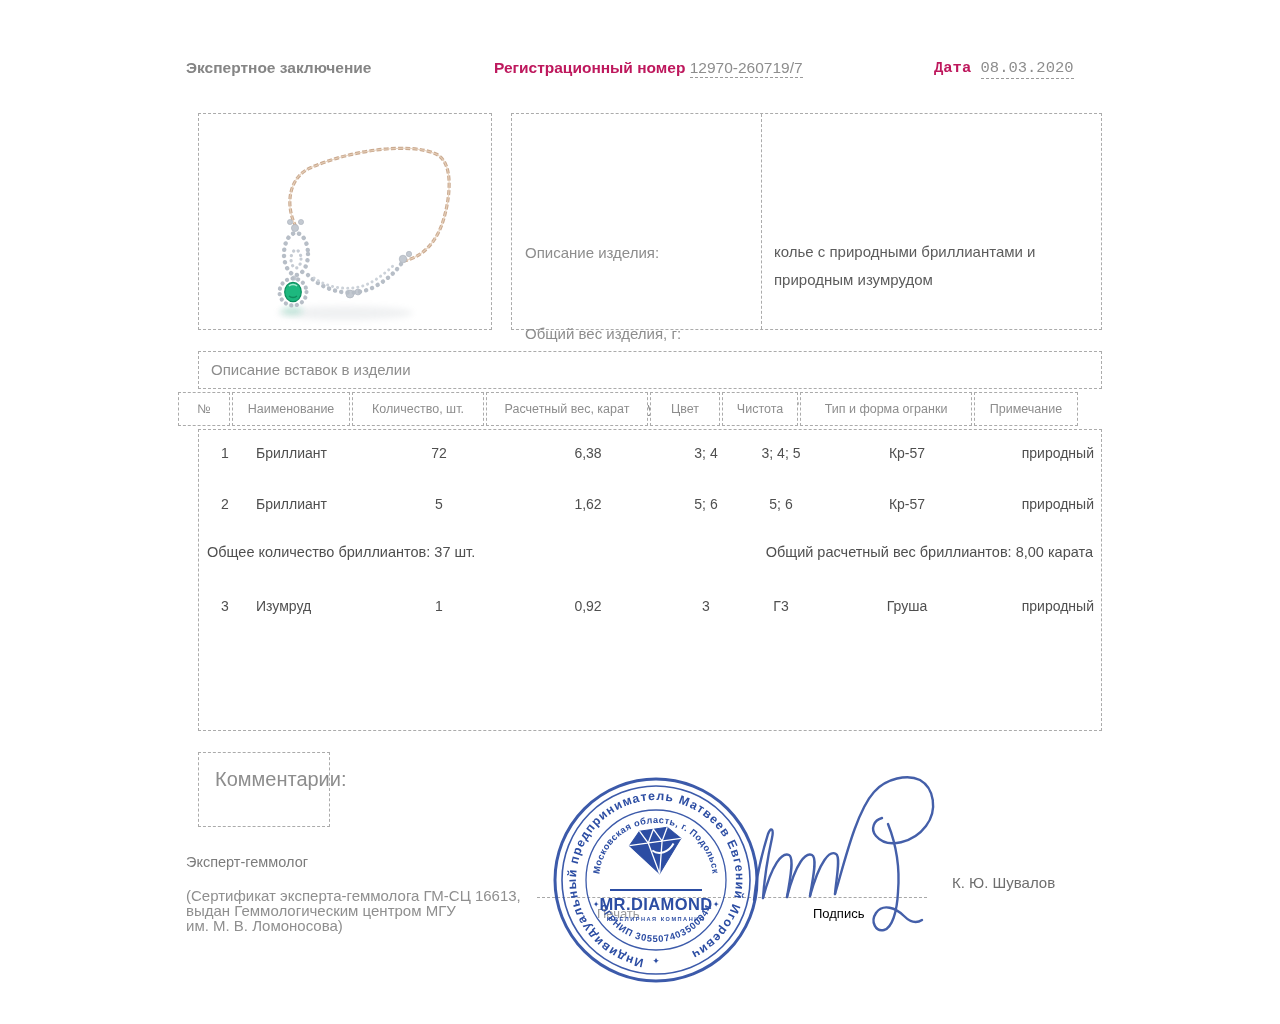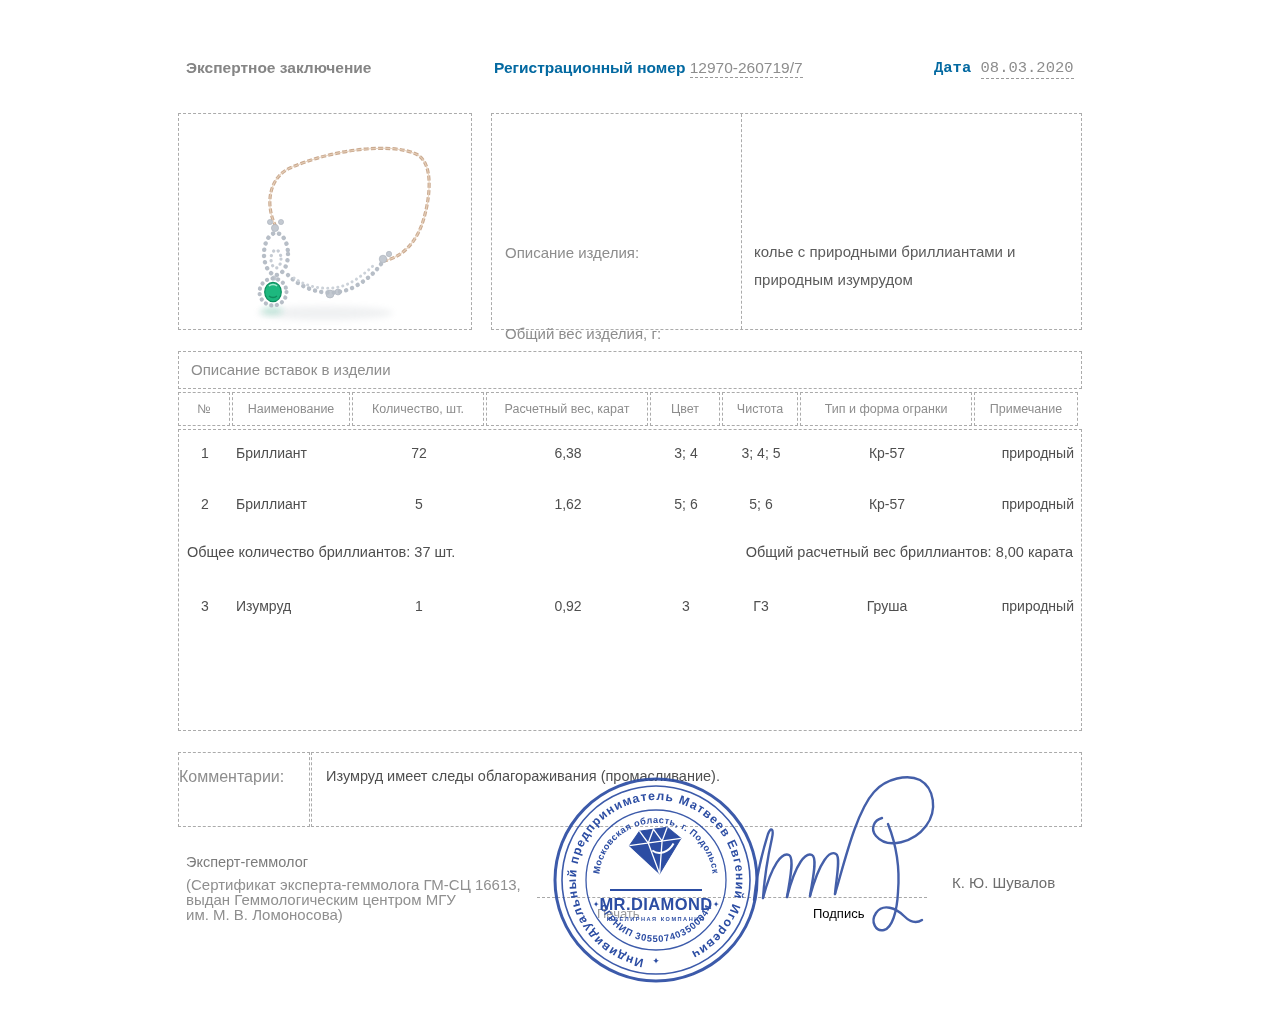--- a/index.html
+++ b/index.html
@@ -1,22 +1,22 @@
 <!DOCTYPE html>
 <html><head>
 <meta charset="utf-8">
 <style>
   html,body{margin:0;padding:0;background:#fff;}
   .page{position:relative;width:1260px;height:1024px;background:#ffffff;
         font-family:"Liberation Sans",sans-serif;overflow:hidden;}
-  .dash{border:1px dashed #ababab;box-sizing:border-box;position:absolute;background:#fff;}
+  .dash{border:1px dashed #ababab;box-sizing:border-box;position:absolute;background:#fff;margin-left:20px;}
   
   .hdr-title{position:absolute;left:186px;top:59px;font-size:15.5px;font-weight:bold;color:#858585;}
   .hdr-reg{position:absolute;left:494px;top:59px;font-size:15.5px;color:#858585;}
-  .hdr-reg b,.hdr-date b{font-weight:bold;color:#0369a1;}
+  .hdr-reg b,.hdr-date b{font-weight:bold;color:#be185d;}
   .u-dash{border-bottom:1px dashed #9a9a9a;padding-bottom:1px;color:#8d8d8d;font-weight:normal;}
   .hdr-date{position:absolute;left:934px;top:59px;font-size:15.5px;color:#858585;font-family:Liberation Mono, monospace;}
   
   .photo-box{left:178px;top:113px;width:294px;height:217px;}
   .desc-box{left:491px;top:113px;width:591px;height:217px;}
   .desc-div{position:absolute;left:249px;top:0;bottom:0;border-left:1px dashed #ababab;}
   .d-lbl{position:absolute;left:13px;font-size:15px;color:#8d8d8d;}
   .d-val{position:absolute;left:262px;font-size:15px;color:#5c5c5c;line-height:28px;width:305px;}
   
   .tbl-title{left:178px;top:351px;width:904px;height:38px;}
@@ -30,26 +30,26 @@
   .trow{position:absolute;left:0;width:902px;display:grid;
         grid-template-columns:52px 118px 132px 162px 70px 76px 172px 104px;column-gap:2px;
         font-size:14px;color:#4f4f4f;}
   .trow span{display:flex;align-items:center;justify-content:center;height:20px;}
   .trow .a-left{justify-content:flex-start;padding-left:3px;}
   .trow .a-right{justify-content:flex-end;padding-right:5px;}
   .srow{position:absolute;left:0;width:902px;display:flex;justify-content:space-between;
         padding:0 8px;box-sizing:border-box;font-size:14.5px;color:#4f4f4f;}
   
   .com-lbl-box{left:178px;top:752px;width:132px;height:75px;}
-  .com-lbl-box span{position:absolute;left:0;top:15px;font-size:16px;color:#8d8d8d;}
+  .com-lbl-box span{position:absolute;left:16px;top:15px;font-size:20px;color:#8d8d8d;}
   .com-txt-box{left:311px;top:752px;width:771px;height:75px;}
   .com-txt-box span{position:absolute;left:14px;top:15px;font-size:14.5px;color:#4f4f4f;}
   
   .expert{position:absolute;left:186px;top:854px;}
-  .expert .t{font-size:14.5px;color:#7c7c7c;margin-bottom:7px;}
+  .expert .t{font-size:14.5px;color:#7c7c7c;margin-bottom:18px;}
   .expert .c{font-size:15px;line-height:15px;color:#8f8f8f;}
   .sig-rule{position:absolute;left:537px;top:897px;width:390px;border-top:1px dashed #a8a8a8;}
   .stamp-lbl{position:absolute;left:597px;top:906px;font-size:13px;color:#9c9c9c;z-index:1;}
   .sign-lbl{position:absolute;left:813px;top:906px;font-size:13px;color:#000000;z-index:1;}
   .expert-name{position:absolute;left:952px;top:874px;font-size:15px;color:#6e6e6e;}
   .stamp-svg{position:absolute;left:550px;top:774px;z-index:2;}
   .sign-svg{position:absolute;left:738px;top:772px;z-index:2;}
   .necklace{position:absolute;left:1px;top:1px;}
 </style>
 </head>
@@ -161,23 +161,20 @@
       <span>0,92</span>
       <span>3</span>
       <span>Г3</span>
       <span>Груша</span>
       <span class="a-right">природный</span>
     </div>
   </div>
 
   <div class="dash com-lbl-box">
     <span>Комментарии:</span>
-  </div>
-  <div class="dash com-txt-box">
-    <span>Изумруд имеет следы облагораживания (промасливание).</span>
   </div>
 
   <div class="expert">
     <div class="t">Эксперт-геммолог</div>
     <div class="c">(Сертификат эксперта-геммолога ГМ-СЦ 16613,</div>
     <div class="c">выдан Геммологическим центром МГУ</div>
     <div class="c">им. М. В. Ломоносова)</div>
   </div>
 
   <div class="sig-rule"></div>

